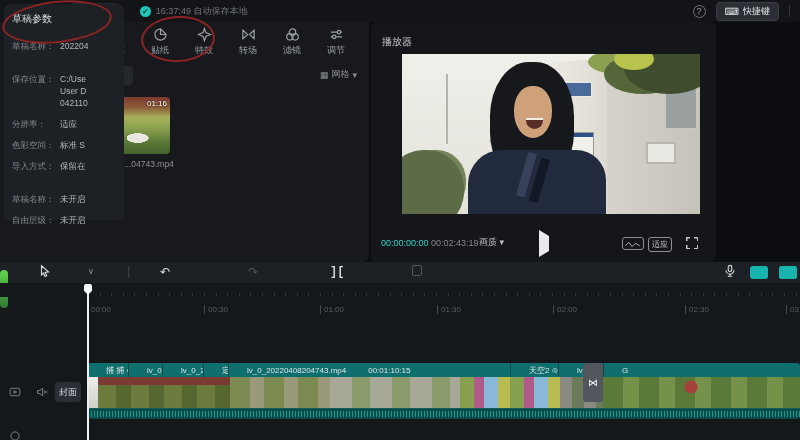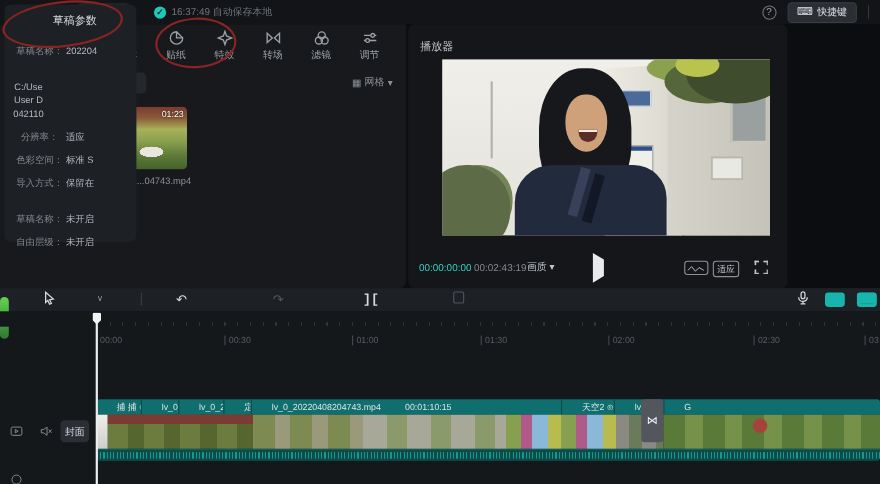--- a/index.html
+++ b/index.html
@@ -83,21 +83,21 @@
   .wave-btn svg { width:100%; height:100%; stroke:#c2c6cb; fill:none; stroke-width:1; }
   .fit-btn { position:absolute; right:44px; top:3px; border:1px solid #8b9096; border-radius:3px; color:#c2c6cb; font-size:8px; padding:1px 3px; background:none; }
   .fs-btn { position:absolute; right:18px; top:3px; width:12px; height:12px; background:
       linear-gradient(#c2c6cb,#c2c6cb) left top/4px 1.5px no-repeat, linear-gradient(#c2c6cb,#c2c6cb) left top/1.5px 4px no-repeat,
       linear-gradient(#c2c6cb,#c2c6cb) right top/4px 1.5px no-repeat, linear-gradient(#c2c6cb,#c2c6cb) right top/1.5px 4px no-repeat,
       linear-gradient(#c2c6cb,#c2c6cb) left bottom/4px 1.5px no-repeat, linear-gradient(#c2c6cb,#c2c6cb) left bottom/1.5px 4px no-repeat,
       linear-gradient(#c2c6cb,#c2c6cb) right bottom/4px 1.5px no-repeat, linear-gradient(#c2c6cb,#c2c6cb) right bottom/1.5px 4px no-repeat;
       border:none; }
 
   
-  #right-panel { left:718px; top:22px; width:82px; height:240px; background:transparent;text-align:center; }
+  #right-panel { left:718px; top:22px; width:82px; height:240px; background:transparent; }
   .draft-card { position:absolute; left:4px; top:4px; width:120px; height:216px; background:#1d2025; border-radius:6px; padding:8px 0 0 8px; }
   .draft-title { color:#d8dcdf; font-size:10px; margin-bottom:14px; }
   .d-row { display:flex; margin-bottom:9px; line-height:12px; }
   .d-label { width:48px; color:#84898f; font-size:8.5px; flex:none; }
   .d-val { color:#b4b9bf; font-size:8.5px; white-space:nowrap; }
   .d-gap { height:12px; }
 
   
   #timeline { position:absolute; left:0; top:262px; width:800px; height:178px; background:#15181b; }
   .tl-toolbar { position:absolute; left:0; top:0; width:800px; height:21px; background:#1d2025; }
@@ -233,21 +233,21 @@
         <span>导入</span>
       </button>
       <button class="view-toggle">
         <span>▦</span>
         <span>网格</span>
         <span>▾</span>
       </button>
       <div class="clip-card">
         <div class="thumb">
           <span class="thumb-badge">已添加</span>
-          <span class="thumb-dur">01:23</span>
+          <span class="thumb-dur">01:16</span>
         </div>
         <div class="clip-name">lv_0_2022...04743.mp4</div>
       </div>
     </div>
   </div>
 </div>
 
 <div id="player-panel" class="panel">
   <div class="player-title">播放器</div>
   <div class="video">
@@ -288,20 +288,21 @@
 
 <div id="right-panel">
   <div class="draft-card">
     <div class="draft-title">草稿参数</div>
     <div class="d-row">
       <span class="d-label">草稿名称：</span>
       <span class="d-val">202204</span>
     </div>
     <div class="d-gap"></div>
     <div class="d-row">
+      <span class="d-label">保存位置：</span>
       <span class="d-val">
         <span style="display:block">C:/Use</span>
         <span style="display:block">User D</span>
         <span style="display:block">042110</span>
       </span>
     </div>
     <div class="d-row">
       <span class="d-label">分辨率：</span>
       <span class="d-val">适应</span>
     </div>

